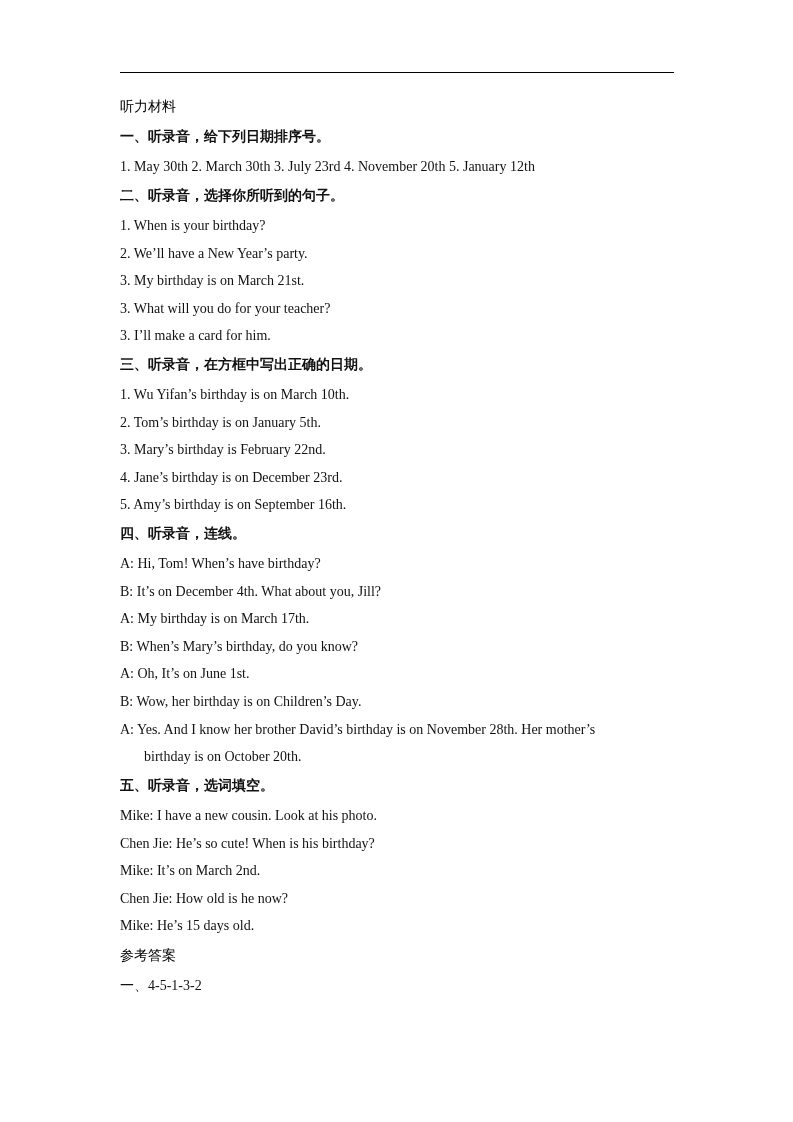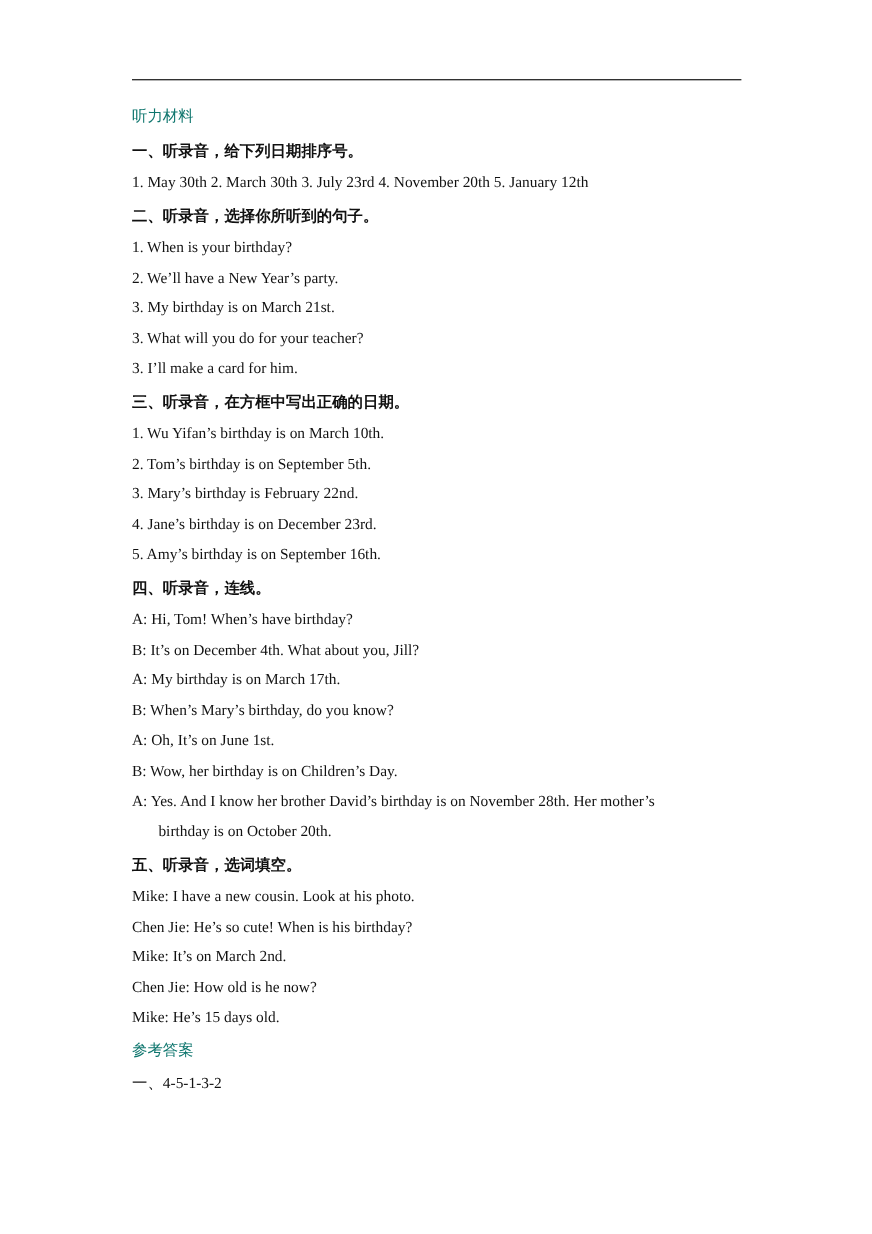--- a/index.html
+++ b/index.html
@@ -1,22 +1,22 @@
 <!DOCTYPE html>
 <html><head>
 <meta charset="utf-8">
 <style>
   html, body { margin: 0; padding: 0; background: #ffffff; }
   body { width: 793px; height: 1122px; position: relative; overflow: hidden;
          font-family: "Liberation Serif", "DejaVu Serif", serif; color: #111; }
   .rule { position: absolute; left: 120px; top: 72px; width: 554px; height: 0;
           border-top: 1px solid #000; }
   .line { position: absolute; left: 120px; font-size: 14px; white-space: nowrap; line-height: 20px; }
-  .heading { font-family: Liberation Sans, sans-serif; font-weight: bold; font-size: 14px; }
-  .label { font-family: "DejaVu Sans", "Liberation Sans", sans-serif; font-size: 14px; color: #0f766e; }
+  .heading { font-family: Liberation Mono, monospace; font-weight: bold; font-size: 14px; }
+  .label { font-family: "DejaVu Sans", "Liberation Sans", sans-serif; font-size: 14px; color: #000000; }
   .indent { left: 144px; }
 </style>
 </head>
 <body>
 
 <div class="rule"></div>
 
 <div class="line label" style="top:96px">听力材料</div>
 
 <div class="line heading" style="top:127px">一、听录音，给下列日期排序号。</div>
@@ -24,21 +24,21 @@
 
 <div class="line heading" style="top:186px">二、听录音，选择你所听到的句子。</div>
 <div class="line" style="top:216px">1. When is your birthday?</div>
 <div class="line" style="top:244px">2. We’ll have a New Year’s party.</div>
 <div class="line" style="top:271px">3. My birthday is on March 21st.</div>
 <div class="line" style="top:299px">3. What will you do for  your teacher?</div>
 <div class="line" style="top:326px">3. I’ll make a card for him.</div>
 
 <div class="line heading" style="top:355px">三、听录音，在方框中写出正确的日期。</div>
 <div class="line" style="top:385px">1. Wu Yifan’s birthday is on March 10th.</div>
-<div class="line" style="top:413px">2. Tom’s birthday is on September 5th.</div>
+<div class="line" style="top:413px">2. Tom’s birthday is on January 5th.</div>
 <div class="line" style="top:440px">3. Mary’s birthday is February 22nd.</div>
 <div class="line" style="top:468px">4. Jane’s birthday is on December 23rd.</div>
 <div class="line" style="top:495px">5. Amy’s birthday is on  September 16th.</div>
 
 <div class="line heading" style="top:524px">四、听录音，连线。</div>
 <div class="line" style="top:554px">A: Hi, Tom! When’s have birthday?</div>
 <div class="line" style="top:582px">B: It’s on December 4th. What about you, Jill?</div>
 <div class="line" style="top:609px">A: My birthday is on March 17th.</div>
 <div class="line" style="top:637px">B: When’s Mary’s birthday, do you know?</div>
 <div class="line" style="top:664px">A: Oh, It’s on June 1st.</div>

